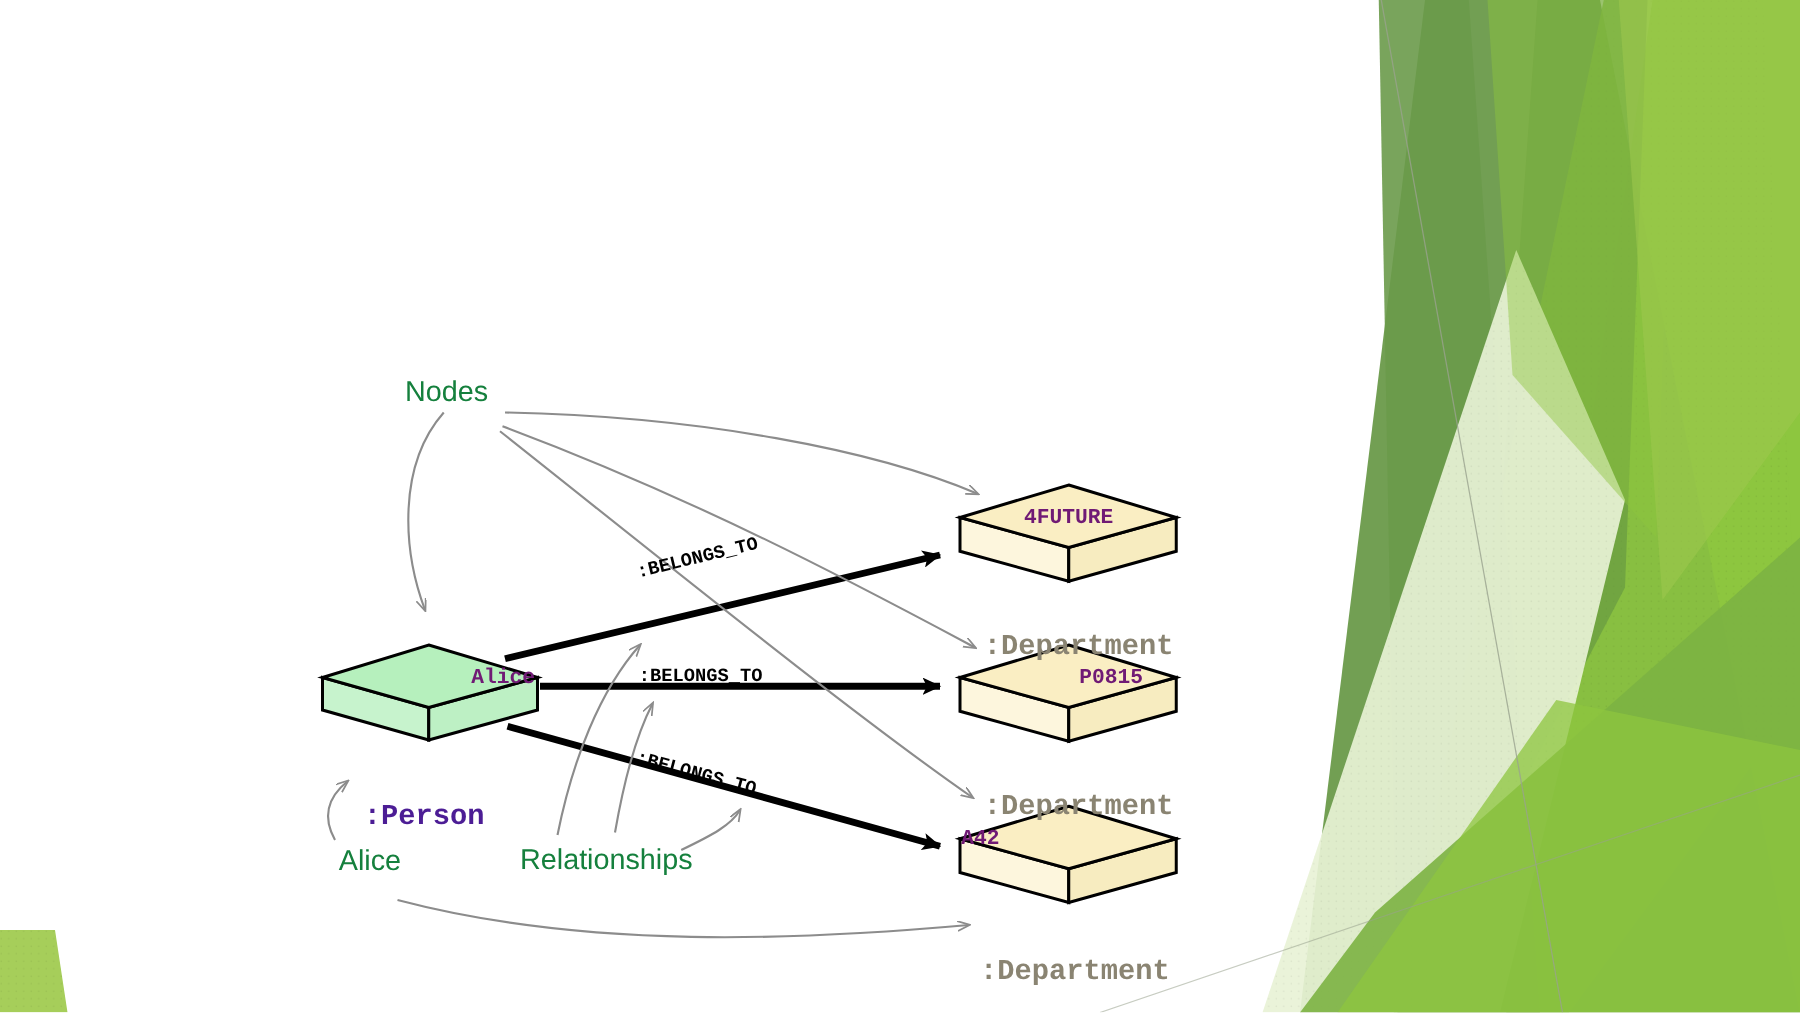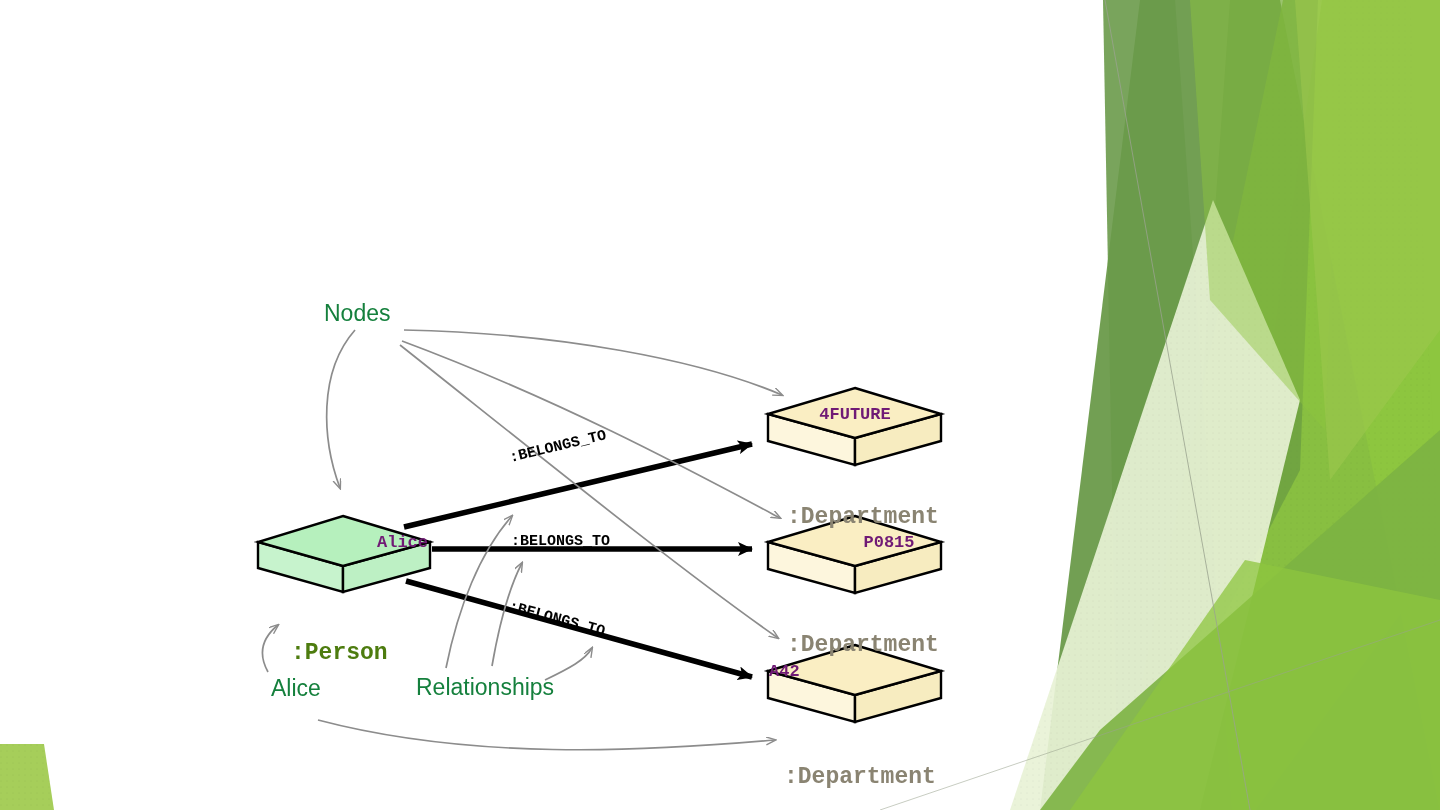--- a/index.html
+++ b/index.html
@@ -163,21 +163,21 @@
       <path d="M268,672 C258,654 262,638 278,625" marker-end="url(#thinArrow)"></path>
       <path d="M318,720 C470,760 640,752 775,740" marker-end="url(#thinArrow)"></path>
     </g>
   </svg>
 
   <div class="node-label-text" style="left:258px; top:533px; width:170px; text-align:right;font-family:Liberation Mono, monospace;">Alice</div>
   <div class="node-label-text" style="left:769px; top:405px; width:172px; text-align:center;">4FUTURE</div>
   <div class="node-label-text" style="left:803px; top:533px; width:172px; text-align:center;">P0815</div>
   <div class="node-label-text" style="left:769px; top:662px; width:172px; text-align:left;">A42</div>
 
-  <div class="type-label" style="left:291px; top:605px; color:#4d7c0f;">:Person</div>
+  <div class="type-label" style="left:291px; top:605px; color:#4c1d95;">:Person</div>
   <div class="type-label" style="left:787px; top:469px; color:#8a8472;">:Department</div>
   <div class="type-label" style="left:787px; top:597px; color:#8a8472;">:Department</div>
   <div class="type-label" style="left:784px; top:729px; color:#8a8472;">:Department</div>
 
   <div class="rel-label" style="left:510px; top:450px; transform:rotate(-13.5deg); transform-origin:0 50%;">:BELONGS_TO</div>
   <div class="rel-label" style="left:511px; top:533px;">:BELONGS_TO</div>
   <div class="rel-label" style="left:509px; top:598px; transform:rotate(15deg); transform-origin:0 50%;">:BELONGS_TO</div>
 
   <div class="annot" style="left:324px; top:300px;">Nodes</div>
   <div class="annot" style="left:416px; top:674px;">Relationships</div>

